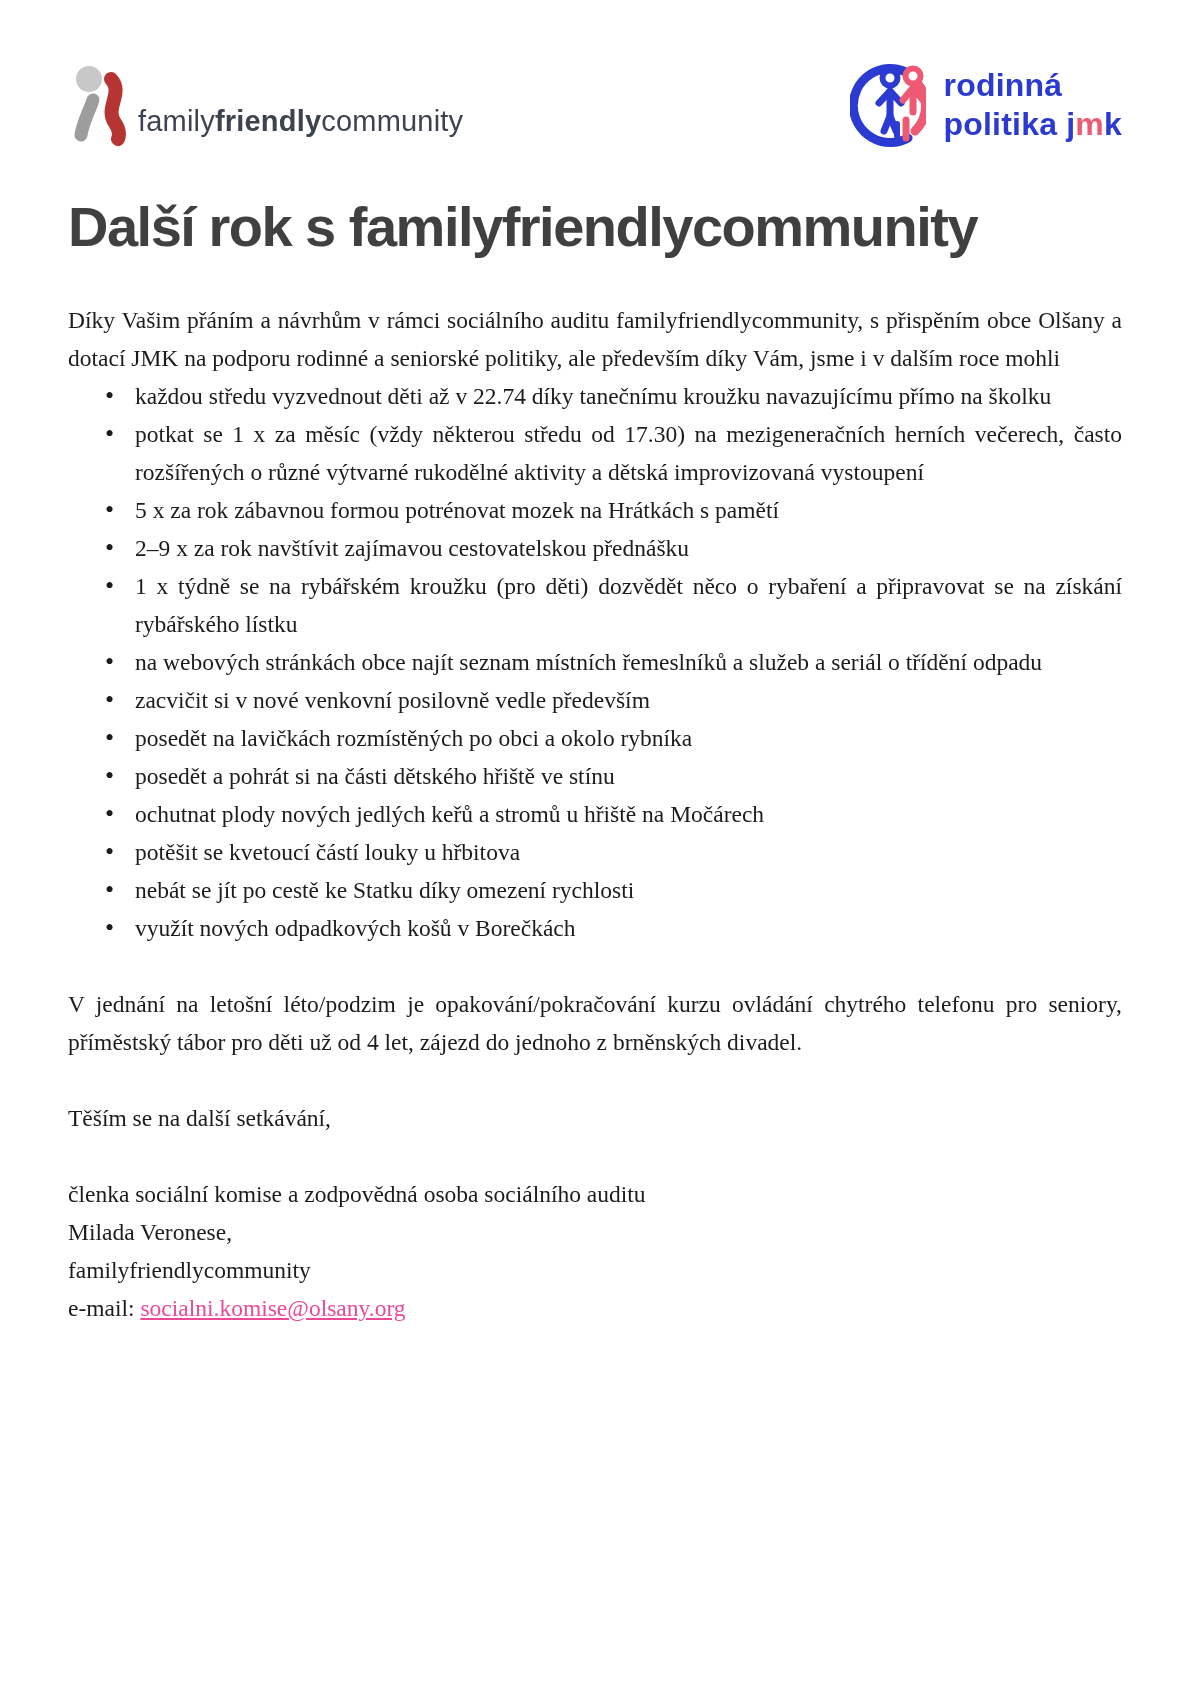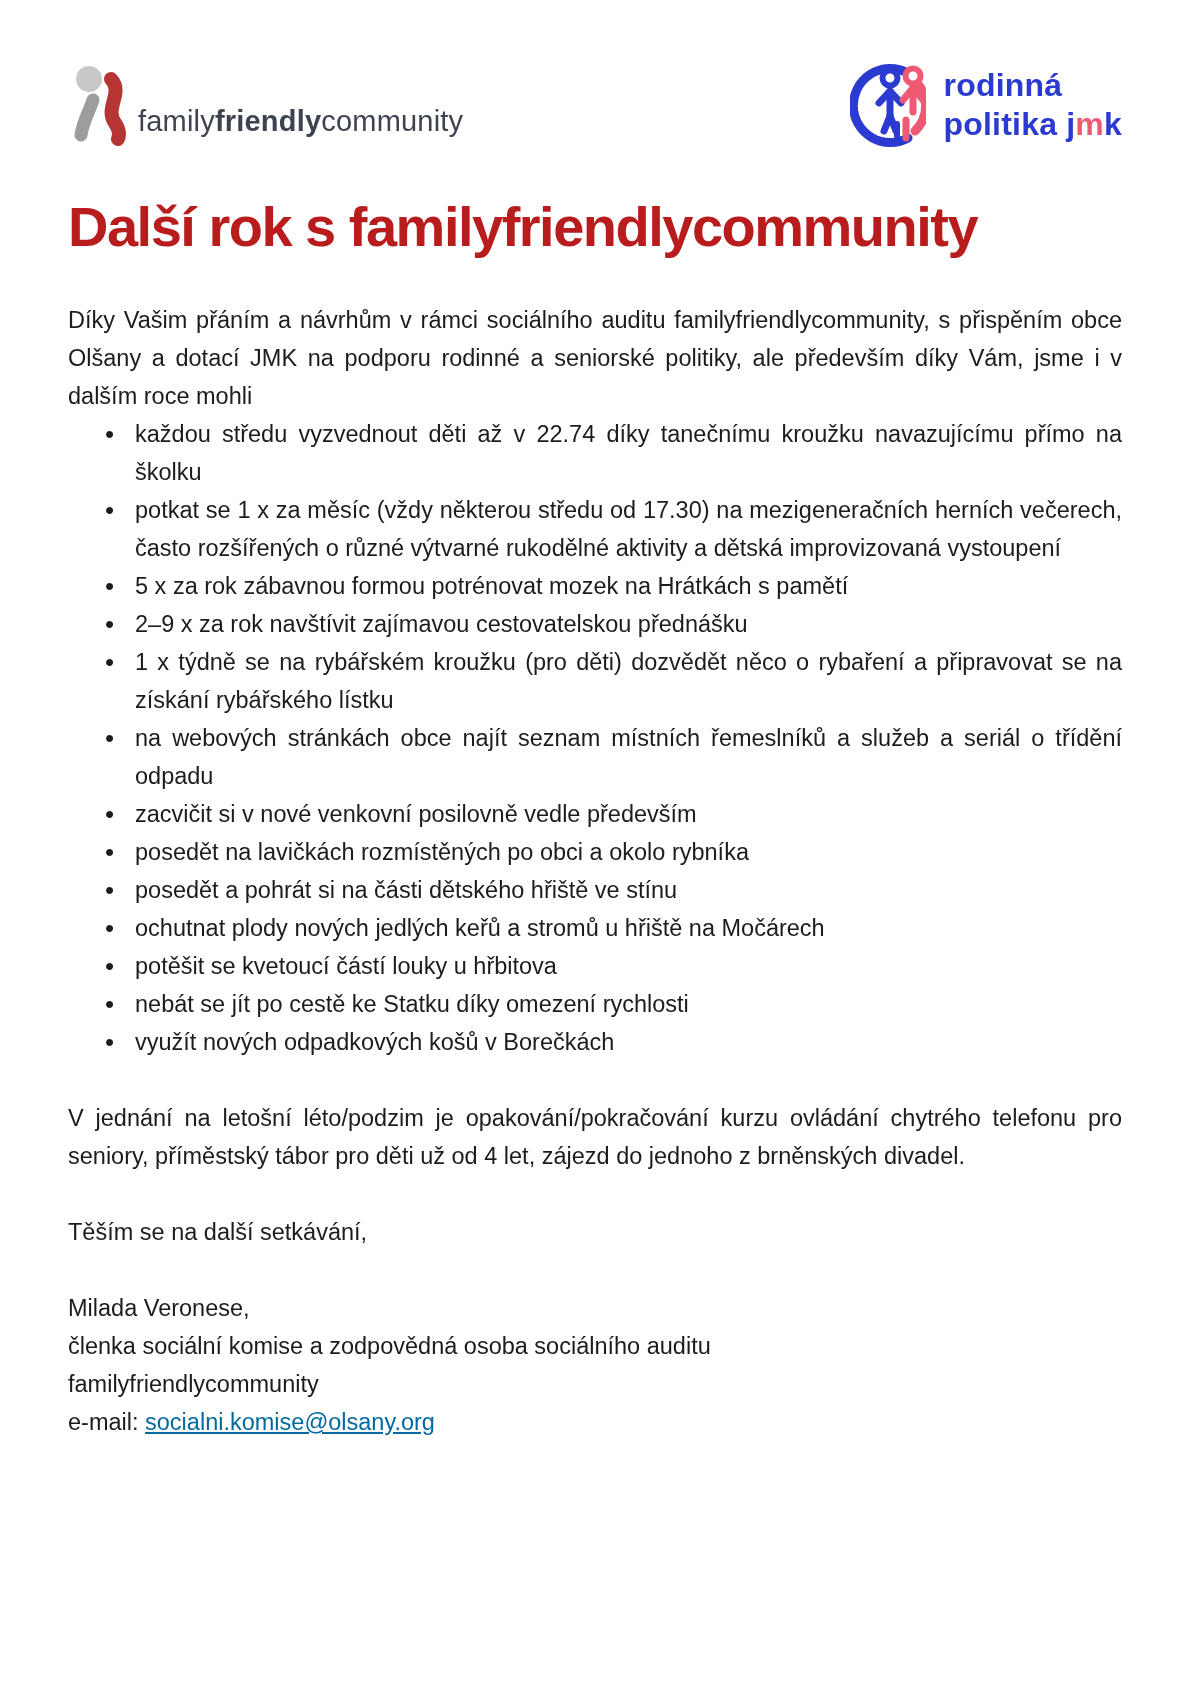--- a/index.html
+++ b/index.html
@@ -58,29 +58,30 @@
     white-space: nowrap;
   }
   .jmk-pink { color: #ee5a73; }
 
   
   .doc-title {
     margin-top: 38px;
     font-size: 56px;
     font-weight: 700;
     letter-spacing: -1.5px;
-    color: #b91c1c;
+    color: #404040;
     white-space: nowrap;
   }
 
   
   .body-text {
     font-size: 23.5px;
     line-height: 38px;
     color: #1c1c1c;
+    font-family: Liberation Serif, serif;
   }
   .para { text-align: justify; }
   .intro { margin-top: 42px; }
 
   ul.bullet-list {
     list-style: none;
     margin: 0;
   }
   ul.bullet-list li {
     position: relative;
@@ -94,21 +95,21 @@
     top: 0;
     font-size: 26px;
   }
 
   .para2 { margin-top: 38px; }
   .closing { margin-top: 38px; }
   .signature { margin-top: 38px; }
   .signature div { line-height: 38px; }
 
   .email-line a {
-    color: #0369a1;
+    color: #ec4899;
     text-decoration: underline;
   }
 </style>
 </head>
 <body>
 
 <div class="page">
 
   <div class="header-row">
 
@@ -171,20 +172,20 @@
       <li>potěšit se kvetoucí částí louky u hřbitova</li>
       <li>nebát se jít po cestě ke Statku díky omezení rychlosti</li>
       <li>využít nových odpadkových košů v Borečkách</li>
     </ul>
 
     <p class="para para2">V jednání na letošní léto/podzim je opakování/pokračování kurzu ovládání chytrého telefonu pro seniory, příměstský tábor pro děti už od 4 let, zájezd do jednoho z brněnských divadel.</p>
 
     <p class="closing">Těším se na další setkávání,</p>
 
     <div class="signature">
+      <div>členka sociální komise a zodpovědná osoba sociálního auditu</div>
       <div>Milada Veronese,</div>
-      <div>členka sociální komise a zodpovědná osoba sociálního auditu</div>
       <div>familyfriendlycommunity</div>
       <div class="email-line"><span>e-mail: </span><a href="#">socialni.komise@olsany.org</a></div>
     </div>
   </div>
 
 </div>
 
 </body></html>

